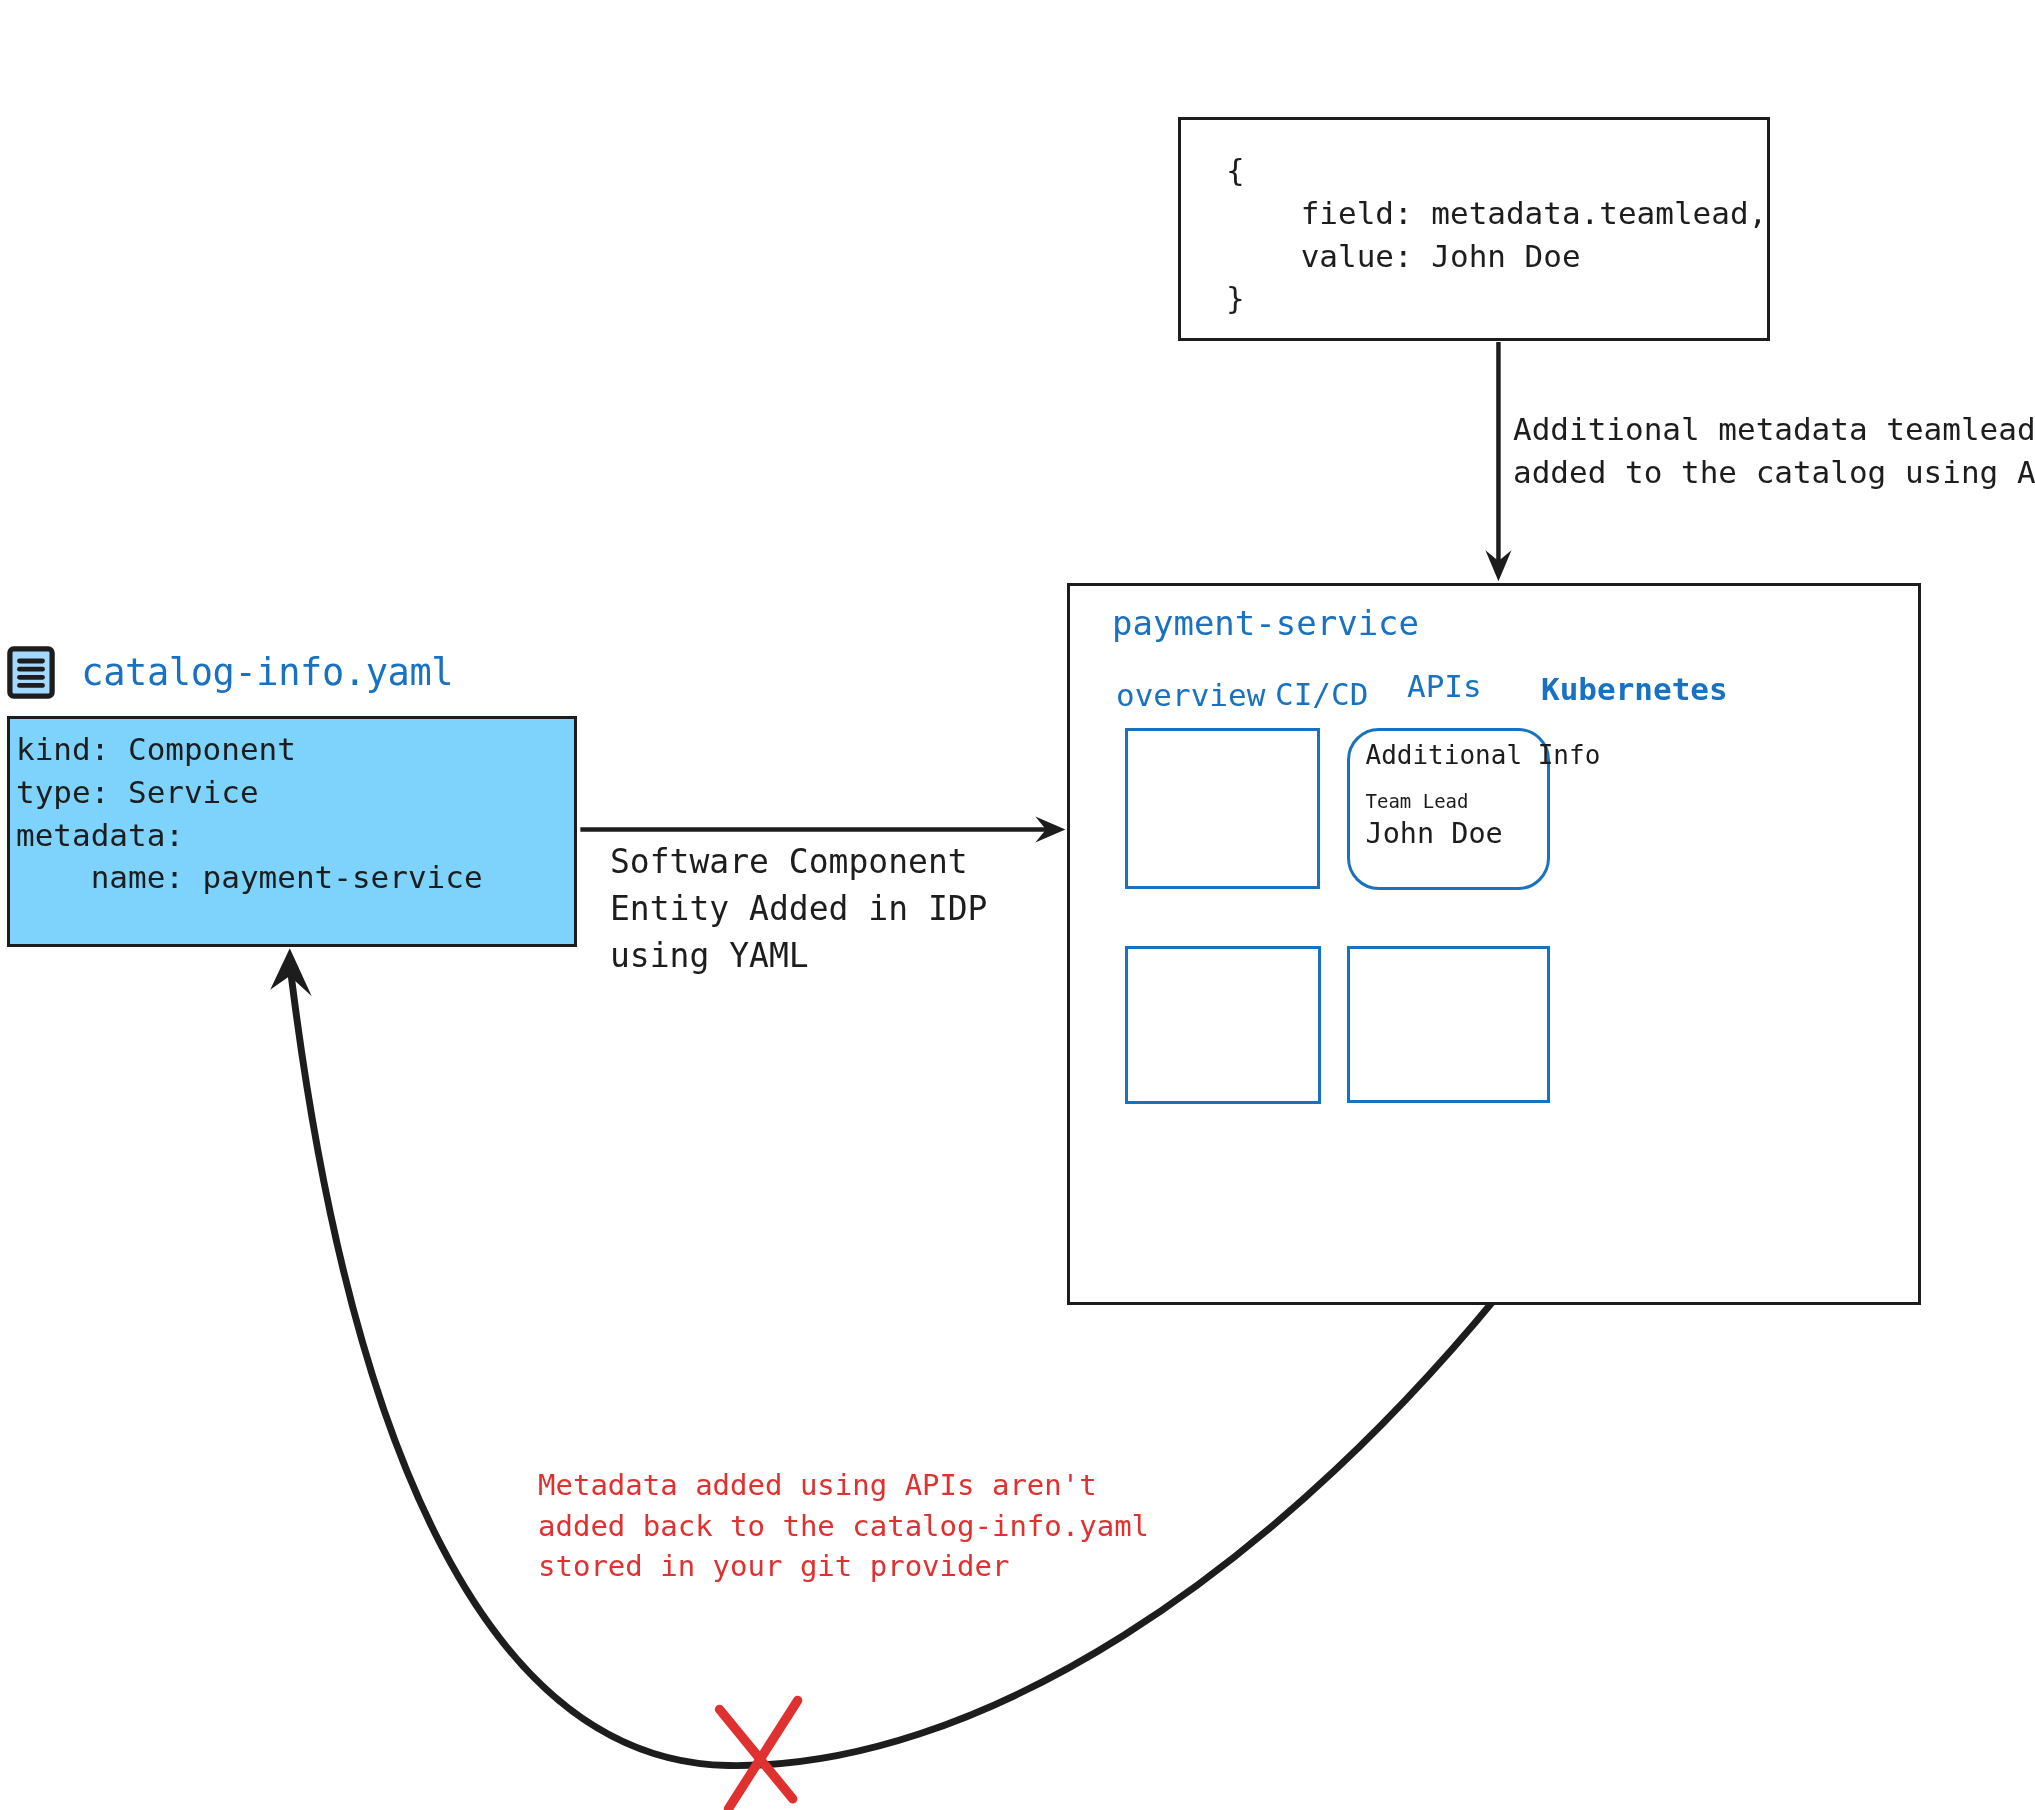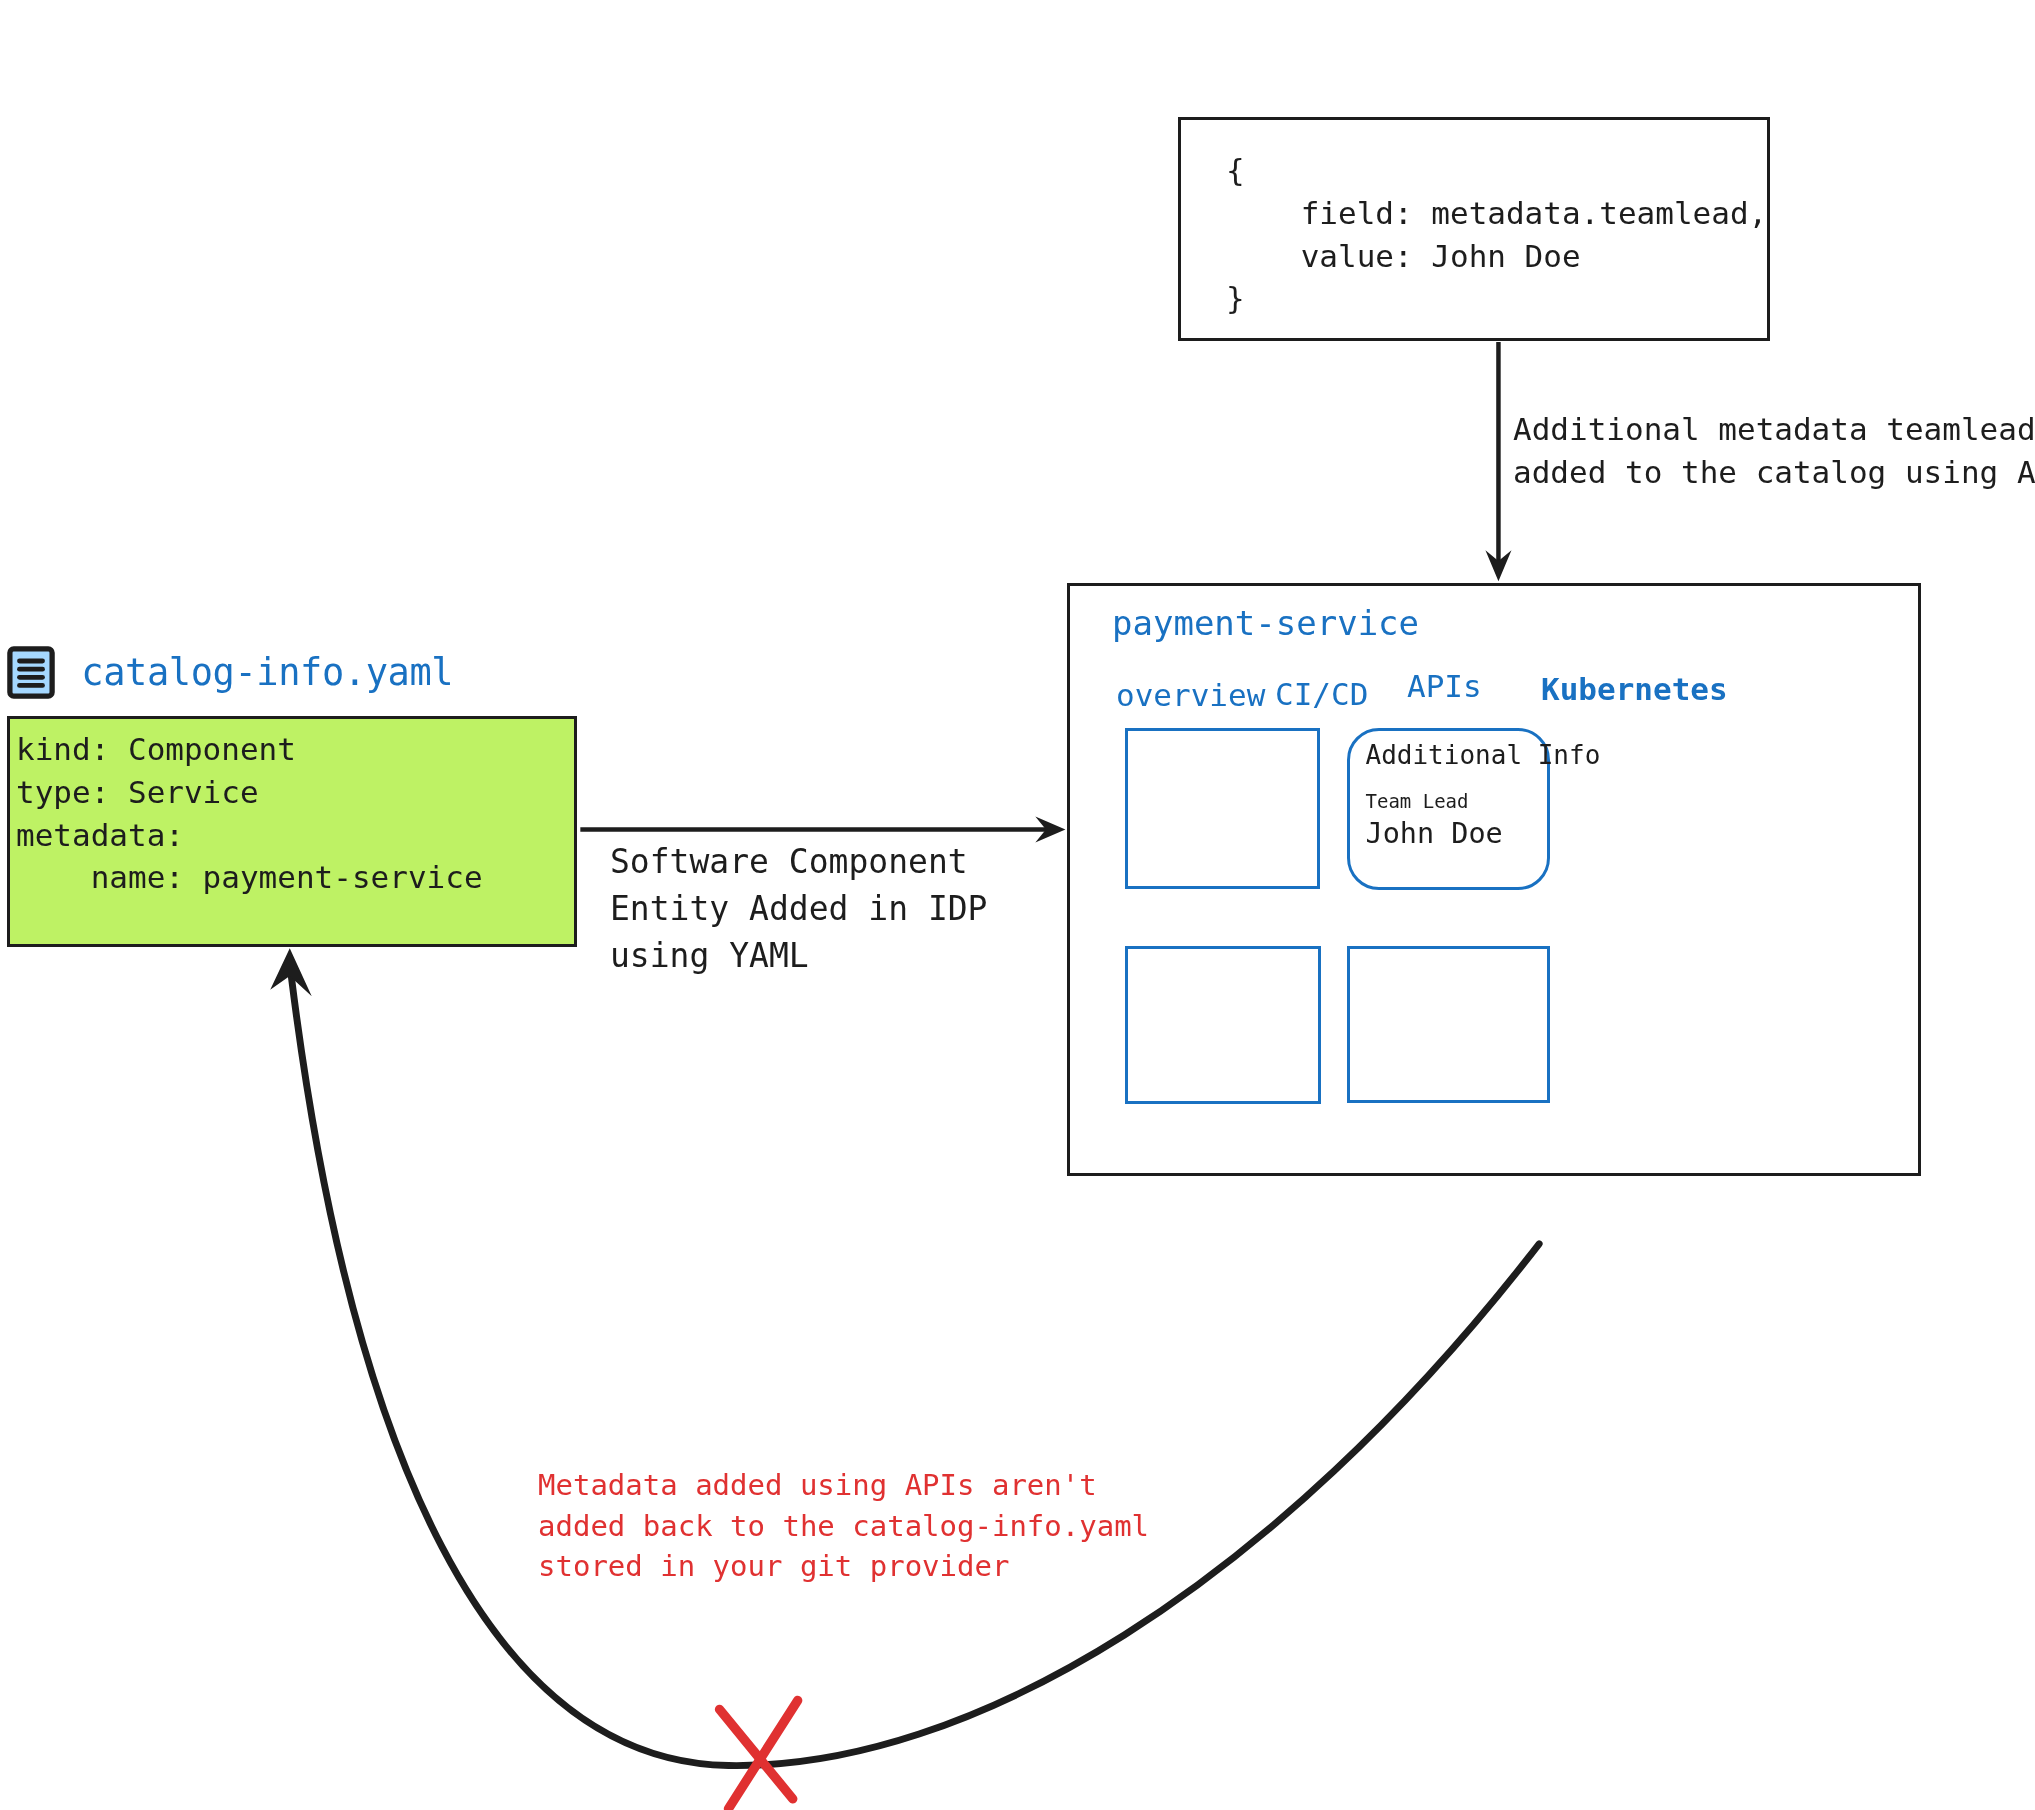--- a/index.html
+++ b/index.html
@@ -26,30 +26,30 @@
   #api-arrow-label{position:absolute;left:1513px;top:408px;font-size:31px;line-height:1.38;
                    color:#1d1d1d;white-space:pre;}
 
   
   #yaml-header{position:absolute;left:7.3px;top:646px;display:flex;align-items:center;gap:26px;}
   #yaml-doc-icon{width:48px;height:53px;display:block;}
   #yaml-title{font-size:37px;color:#1971c2;letter-spacing:-0.4px;white-space:nowrap;line-height:1;}
 
   
   #yaml-box{position:absolute;left:7.3px;top:716px;width:570px;height:231px;
-            border:3.7px solid #1d1d1d;box-sizing:border-box;background:#bef264;}
+            border:3.7px solid #1d1d1d;box-sizing:border-box;background:#7dd3fc;}
   #yaml-code{position:absolute;left:5.7px;top:9px;font-size:31px;line-height:1.38;
              color:#1d1d1d;white-space:pre;}
 
   
   #yaml-arrow-label{position:absolute;left:610px;top:839px;font-size:33px;line-height:1.42;
                     color:#1d1d1d;white-space:pre;}
 
   
-  #service-panel{position:absolute;left:1067px;top:583px;width:854px;height:593px;
+  #service-panel{position:absolute;left:1067px;top:583px;width:854px;height:722px;
                  border:3.7px solid #1d1d1d;box-sizing:border-box;background:#fff;}
   #service-title{position:absolute;left:42px;top:19.5px;font-size:34px;color:#1971c2;
                  white-space:nowrap;line-height:1;}
   .tab{position:absolute;font-size:31px;color:#1971c2;white-space:nowrap;line-height:1;}
   #tab-overview{left:46px;top:94px;}
   #tab-cicd{left:205px;top:93px;}
   #tab-docs{left:337px;top:85px;}
   #tab-kubernetes{left:471px;top:88px;font-weight:bold;}
 
   .card{position:absolute;border:3.7px solid #1971c2;box-sizing:border-box;background:#fff;}

